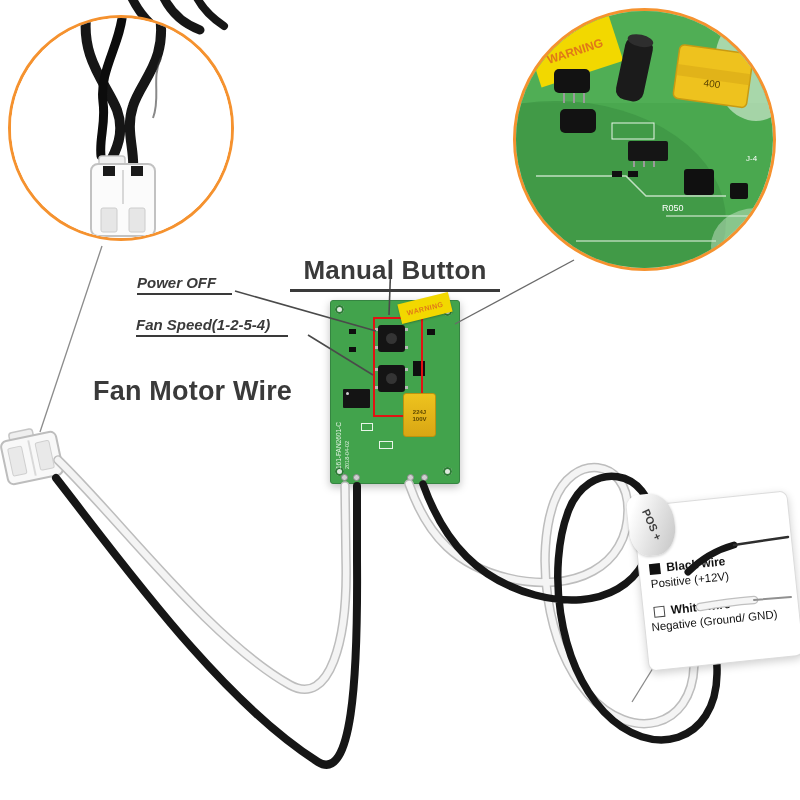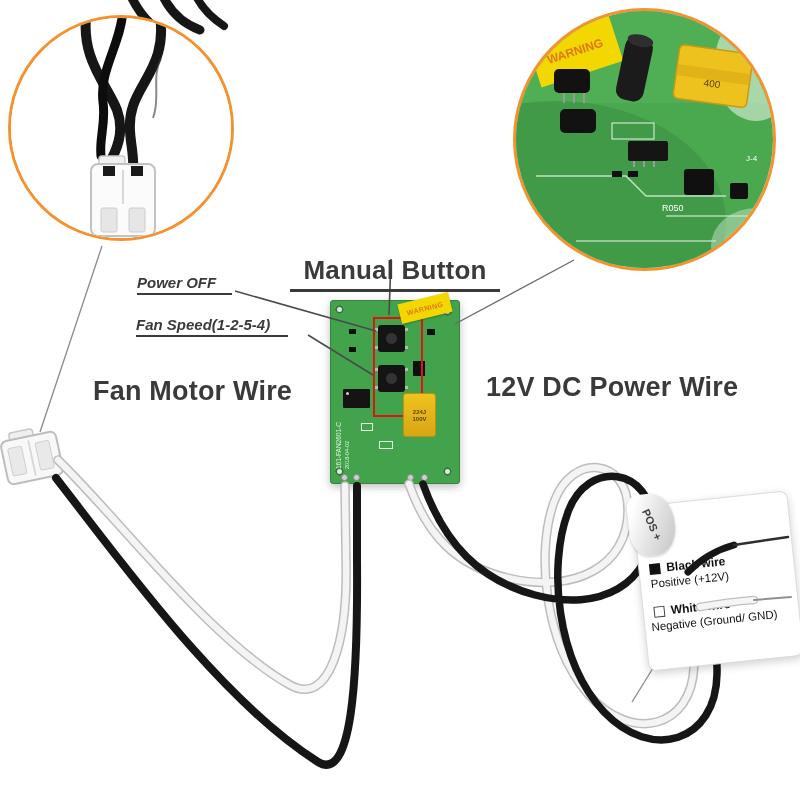--- a/index.html
+++ b/index.html
@@ -207,21 +207,20 @@
 
     <path d="M409,484 C428,538 458,566 508,578 C575,594 628,566 628,510 C628,458 572,452 554,502 C536,552 544,642 588,694 C632,744 692,728 694,666 C695,636 686,616 668,608" stroke="#bdbdbd" stroke-width="9.5" fill="none" stroke-linecap="round"></path>
     <path d="M409,484 C428,538 458,566 508,578 C575,594 628,566 628,510 C628,458 572,452 554,502 C536,552 544,642 588,694 C632,744 692,728 694,666 C695,636 686,616 668,608" stroke="#f4f4f4" stroke-width="6.5" fill="none" stroke-linecap="round"></path>
     <path d="M423,484 C445,545 480,580 535,595 C600,612 652,585 652,524 C652,468 588,458 568,512 C548,566 556,660 604,712 C652,762 716,742 717,674 C718,640 706,598 690,574" stroke="#161616" stroke-width="7.5" fill="none" stroke-linecap="round"></path>
   </svg>
 
   <div class="big-label underlined" style="left:290px;top:211px;width:210px;font-size:26px;margin-top:44px;">Manual Button</div>
   <div class="small-label" style="left:137px;top:274px;padding-right:16px;">Power OFF</div>
   <div class="small-label" style="left:136px;top:316px;padding-right:18px;">Fan Speed(1-2-5-4)</div>
   <div class="big-label" style="left:93px;top:376px;">Fan Motor Wire</div>
-  <div class="big-label" style="left:486px;top:372px;">12V DC Power Wire</div>
 
   <div class="wire-label">
     <div class="curl">
       <span>POS +</span>
     </div>
     <div class="legend-rows">
       <div class="legend-group">
         <div class="legend-line1">
           <span class="swatch black"></span>
           <span class="legend-name">Black wire</span>

